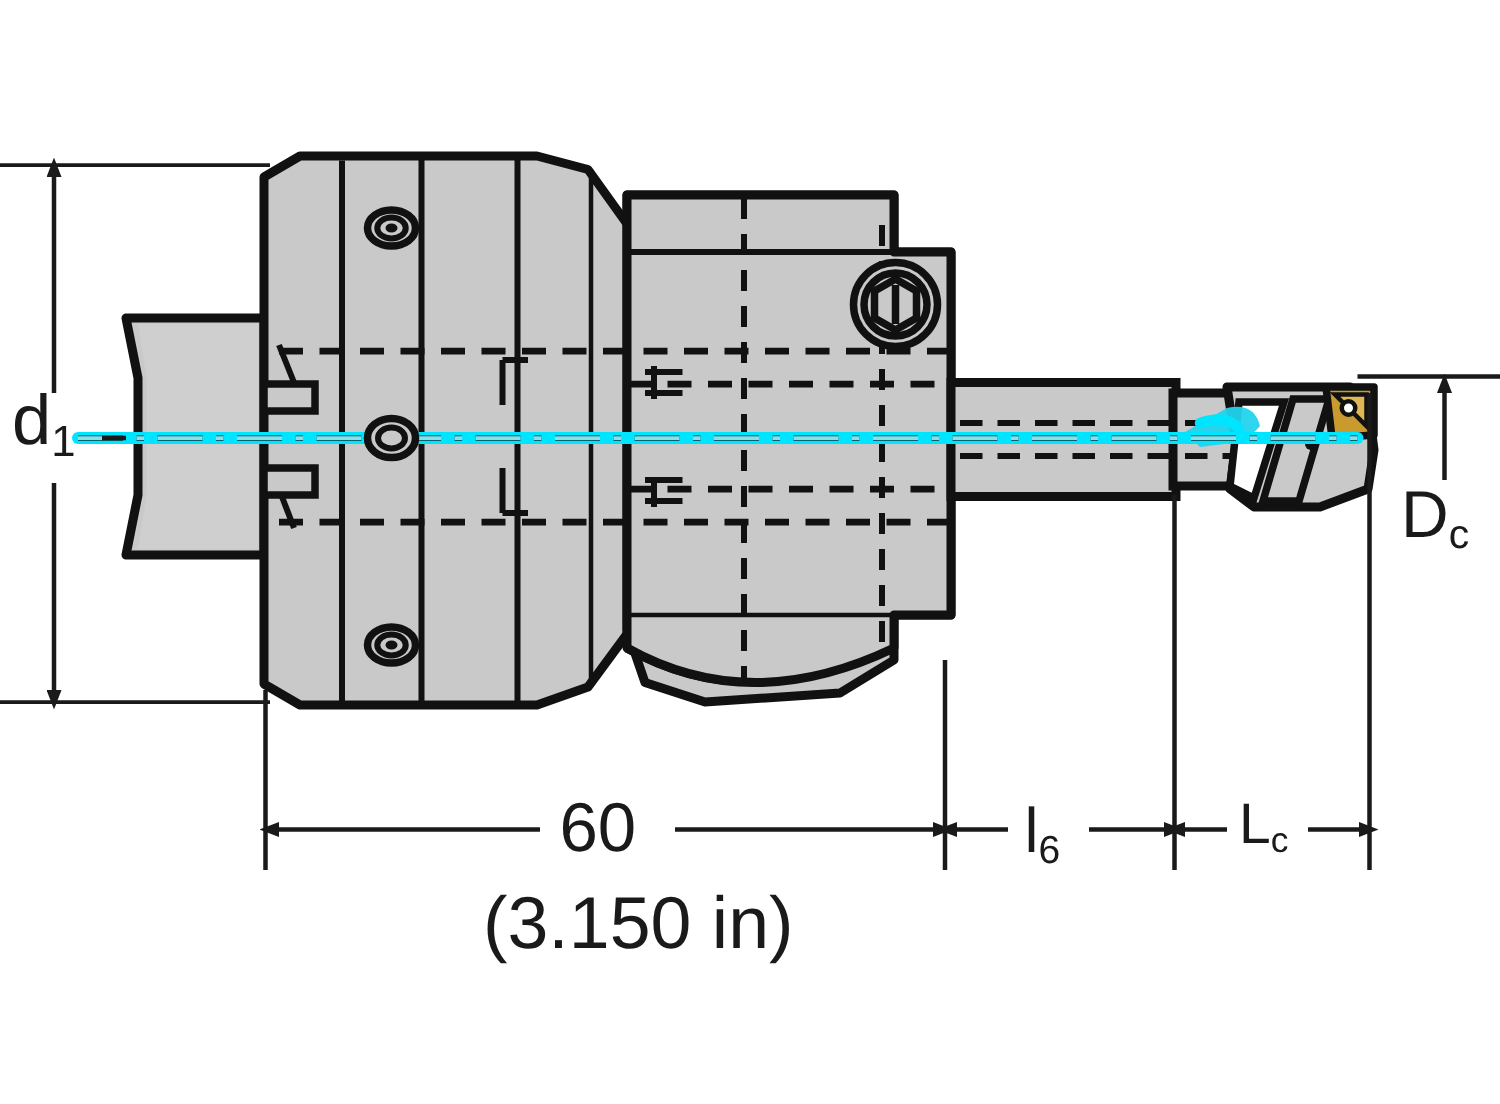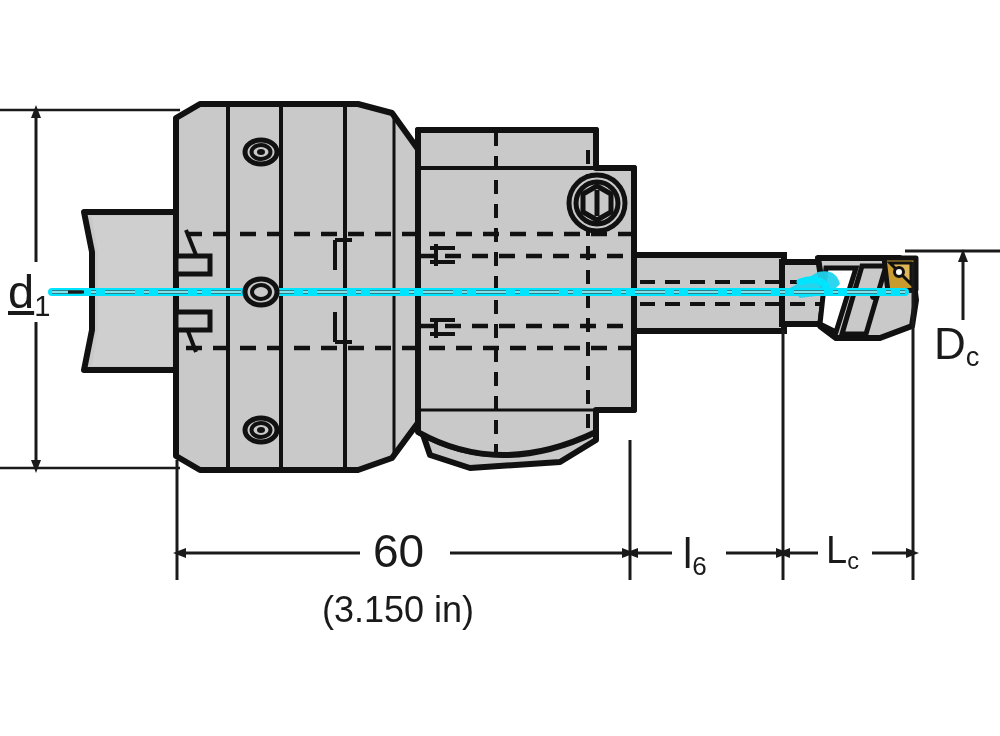--- a/index.html
+++ b/index.html
@@ -174,29 +174,29 @@
     <line x1="790" y1="553" x2="818" y2="553" stroke="#1a1a1a" stroke-width="3" marker-start="url(#arrL)"></line>
     <line x1="872" y1="553" x2="906" y2="553" stroke="#1a1a1a" stroke-width="3" marker-end="url(#arrR)"></line>
   </g>
 
   <g>
     <line x1="905" y1="251" x2="1000" y2="251" stroke="#1a1a1a" stroke-width="3"></line>
     <line x1="963" y1="320" x2="963" y2="262" stroke="#1a1a1a" stroke-width="3" marker-end="url(#arrR)"></line>
   </g>
 </svg>
 
-<div class="lbl" style="left:8px; top:268px; font-size:47px;text-decoration:underline;">
+<div class="lbl" style="left:8px; top:256px; font-size:47px;">
   <span>d</span><sub>1</sub>
 </div>
 
 <div class="lbl" style="left:373px; top:528px; font-size:46px;">
   <span>60</span>
 </div>
 
-<div class="lbl" style="left:322px; top:592px; font-size:36px;">
+<div class="lbl" style="left:322px; top:592px; font-size:49px;">
   <span>(3.150 in)</span>
 </div>
 
 <div class="lbl" style="left:683px; top:533px; font-size:42px;text-align:right;">
   <span>l</span><sub>6</sub>
 </div>
 
 <div class="lbl" style="left:826px; top:531px; font-size:38px;">
   <span>L</span><sub>c</sub>
 </div>

